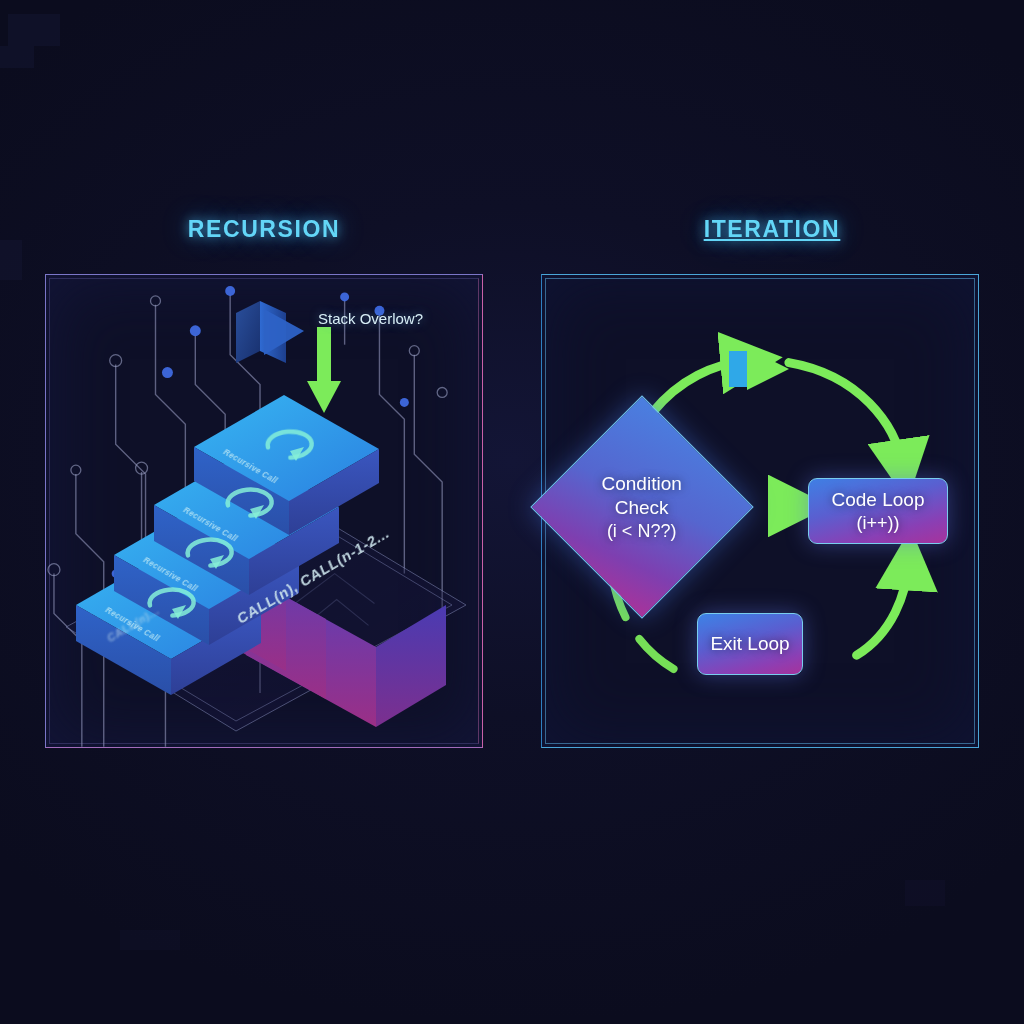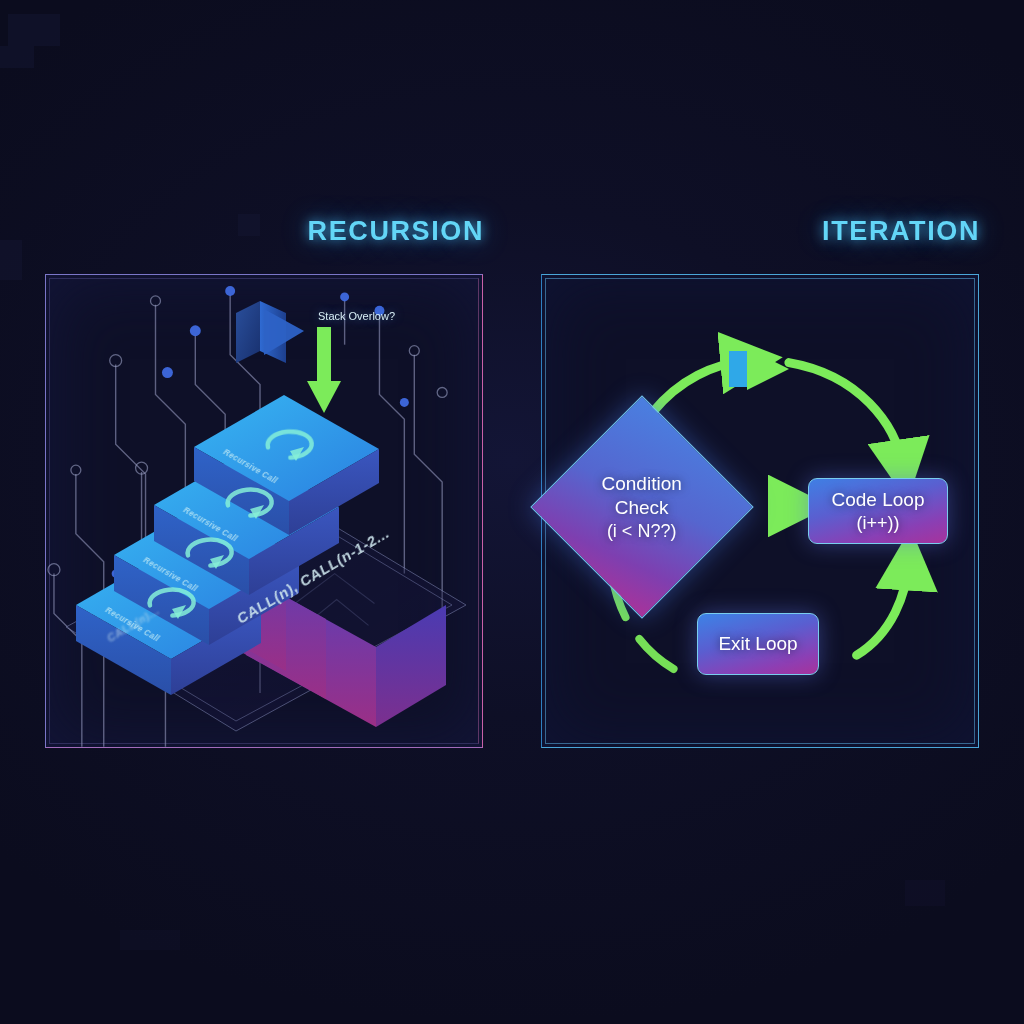--- a/index.html
+++ b/index.html
@@ -26,29 +26,29 @@
     position: absolute;
     background: #141532;
     opacity: .55;
   }
 
   
   .panel-title {
     position: absolute;
     top: 216px;
     width: 440px;
-    text-align: right;
-    font-size: 27px;
+    text-align: center;
+    font-size: 23px;
     font-weight: bold;
     letter-spacing: 1.6px;
     color: #63d6f7;
     text-shadow: 0 0 12px rgba(80,200,255,.75), 0 0 28px rgba(60,170,255,.45);
   }
   #title-recursion { left: 44px; }
-  #title-iteration { left: 540px; }
+  #title-iteration { left: 552px; text-decoration: underline; }
 
   
   .panel {
     position: absolute;
     top: 274px;
     width: 438px;
     height: 474px;
     background: #0e1028;
     box-sizing: border-box;
     overflow: hidden;
@@ -115,21 +115,21 @@
   .floor-label.small {
     font-size: 11px;
     opacity: .55;
     filter: blur(.8px);
   }
 
   .overflow-label {
     position: absolute;
     left: 318px;
     top: 310px;
-    font-size: 11px;
+    font-size: 15px;
     color: #d8eef6;
     text-shadow: 0 0 10px rgba(120,200,255,.5);
     white-space: nowrap;
   }
 
   
   .node {
     position: absolute;
     box-sizing: border-box;
     display: flex;
@@ -169,21 +169,21 @@
     height: 66px;
     border-radius: 9px;
     background: linear-gradient(165deg, #3f7fe4 0%, #5a5fd0 40%, #8a3fb4 75%, #a6339c 100%);
     border: 1.5px solid #79cdee;
     box-shadow: 0 0 22px rgba(90,110,220,.45);
   }
 
   #node-exit {
     left: 697px;
     top: 613px;
-    width: 122px;
+    width: 106px;
     height: 62px;
     border-radius: 9px;
     background: linear-gradient(165deg, #3d82e6 0%, #5a5ed0 42%, #8c3fb4 78%, #a6339c 100%);
     border: 1.5px solid #79cdee;
     box-shadow: 0 0 22px rgba(90,110,220,.45);
   }
 </style>
 </head>
 <body>
 

